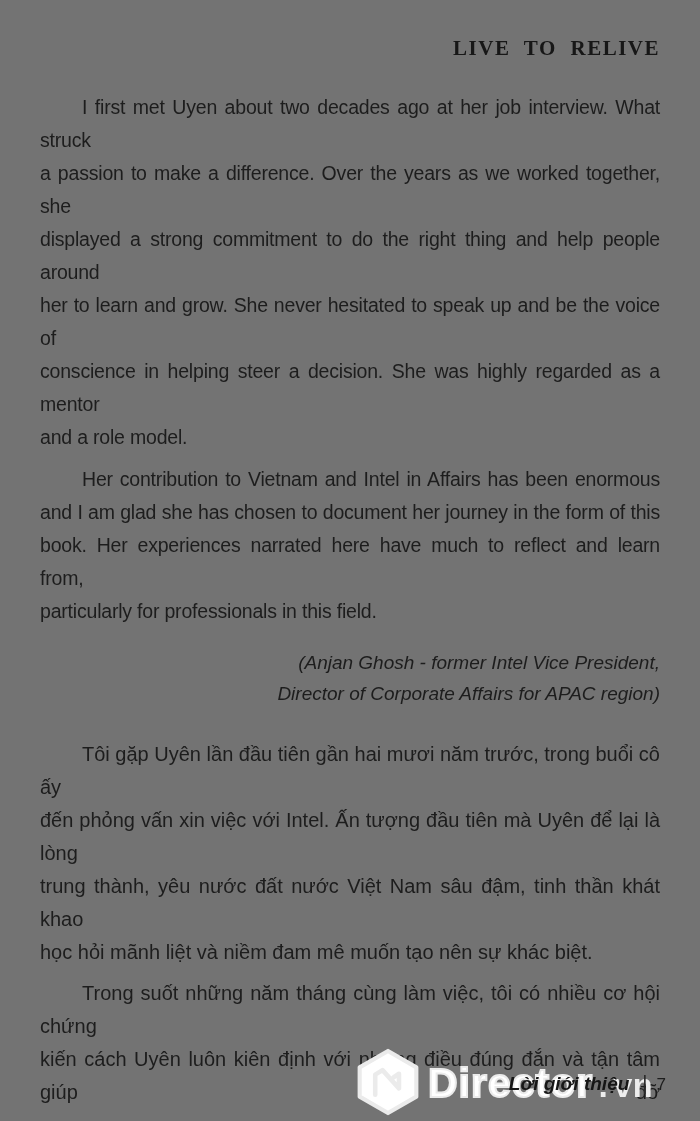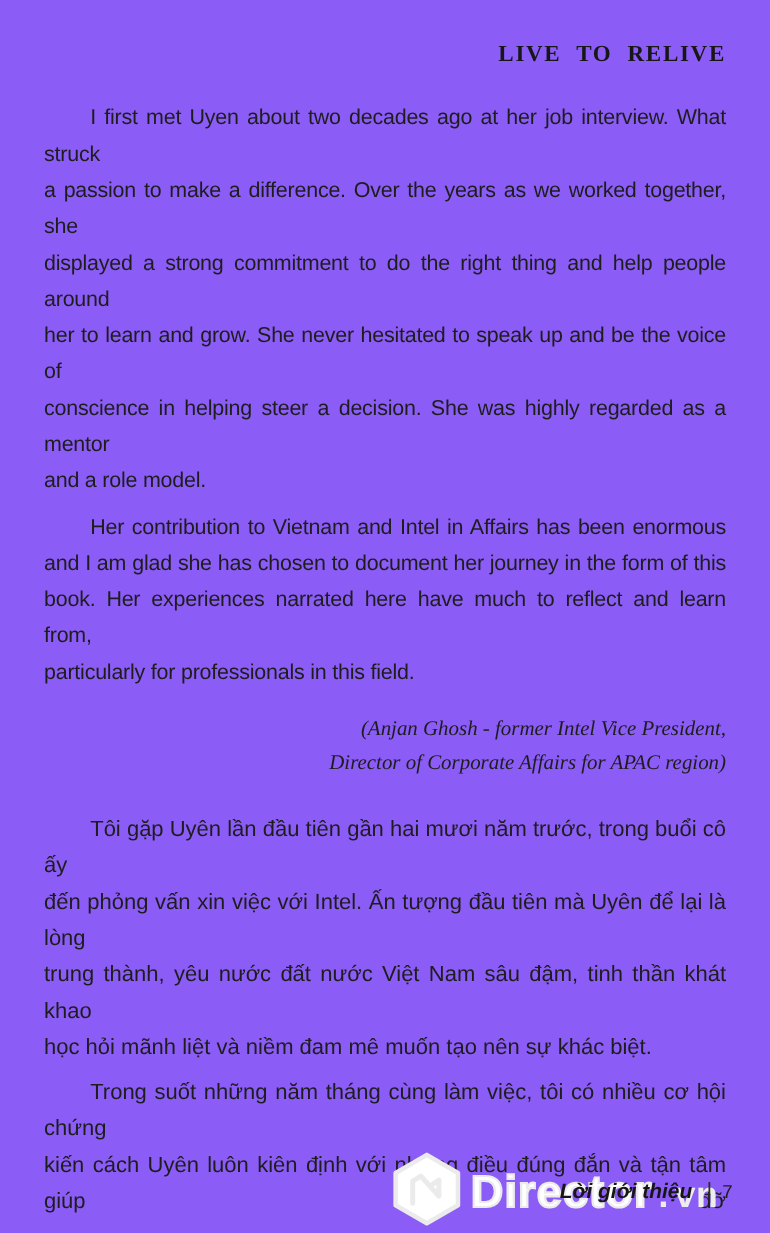--- a/index.html
+++ b/index.html
@@ -4,21 +4,21 @@
 <style>
   html, body {
     margin: 0;
     padding: 0;
     background: #ffffff;
   }
   .page {
     position: relative;
     width: 700px;
     height: 1121px;
-    background: #8b5cf6;
+    background: #737373;
     overflow: hidden;
     color: #1d1d1d;
     font-family: "Liberation Sans", sans-serif;
   }
   .content {
     position: absolute;
     left: 40px;
     right: 40px;
     top: 0;
   }
@@ -52,21 +52,20 @@
     font-size: 19.5px;
     letter-spacing: -0.2px;
   }
   .en-p1 { margin-top: 30px; }
   .en-p2 { margin-top: 9px; }
   .attribution {
     margin-top: 19px;
     font-style: italic;
     font-size: 19px;
     line-height: 31px;
-    font-family: Liberation Serif, serif;
   }
   .attribution .line,
   .attribution .line.last {
     text-align: right;
     text-align-last: right;
   }
   .vi-p1 { margin-top: 29px; }
   .vi-p2 { margin-top: 8px; }
 
   

